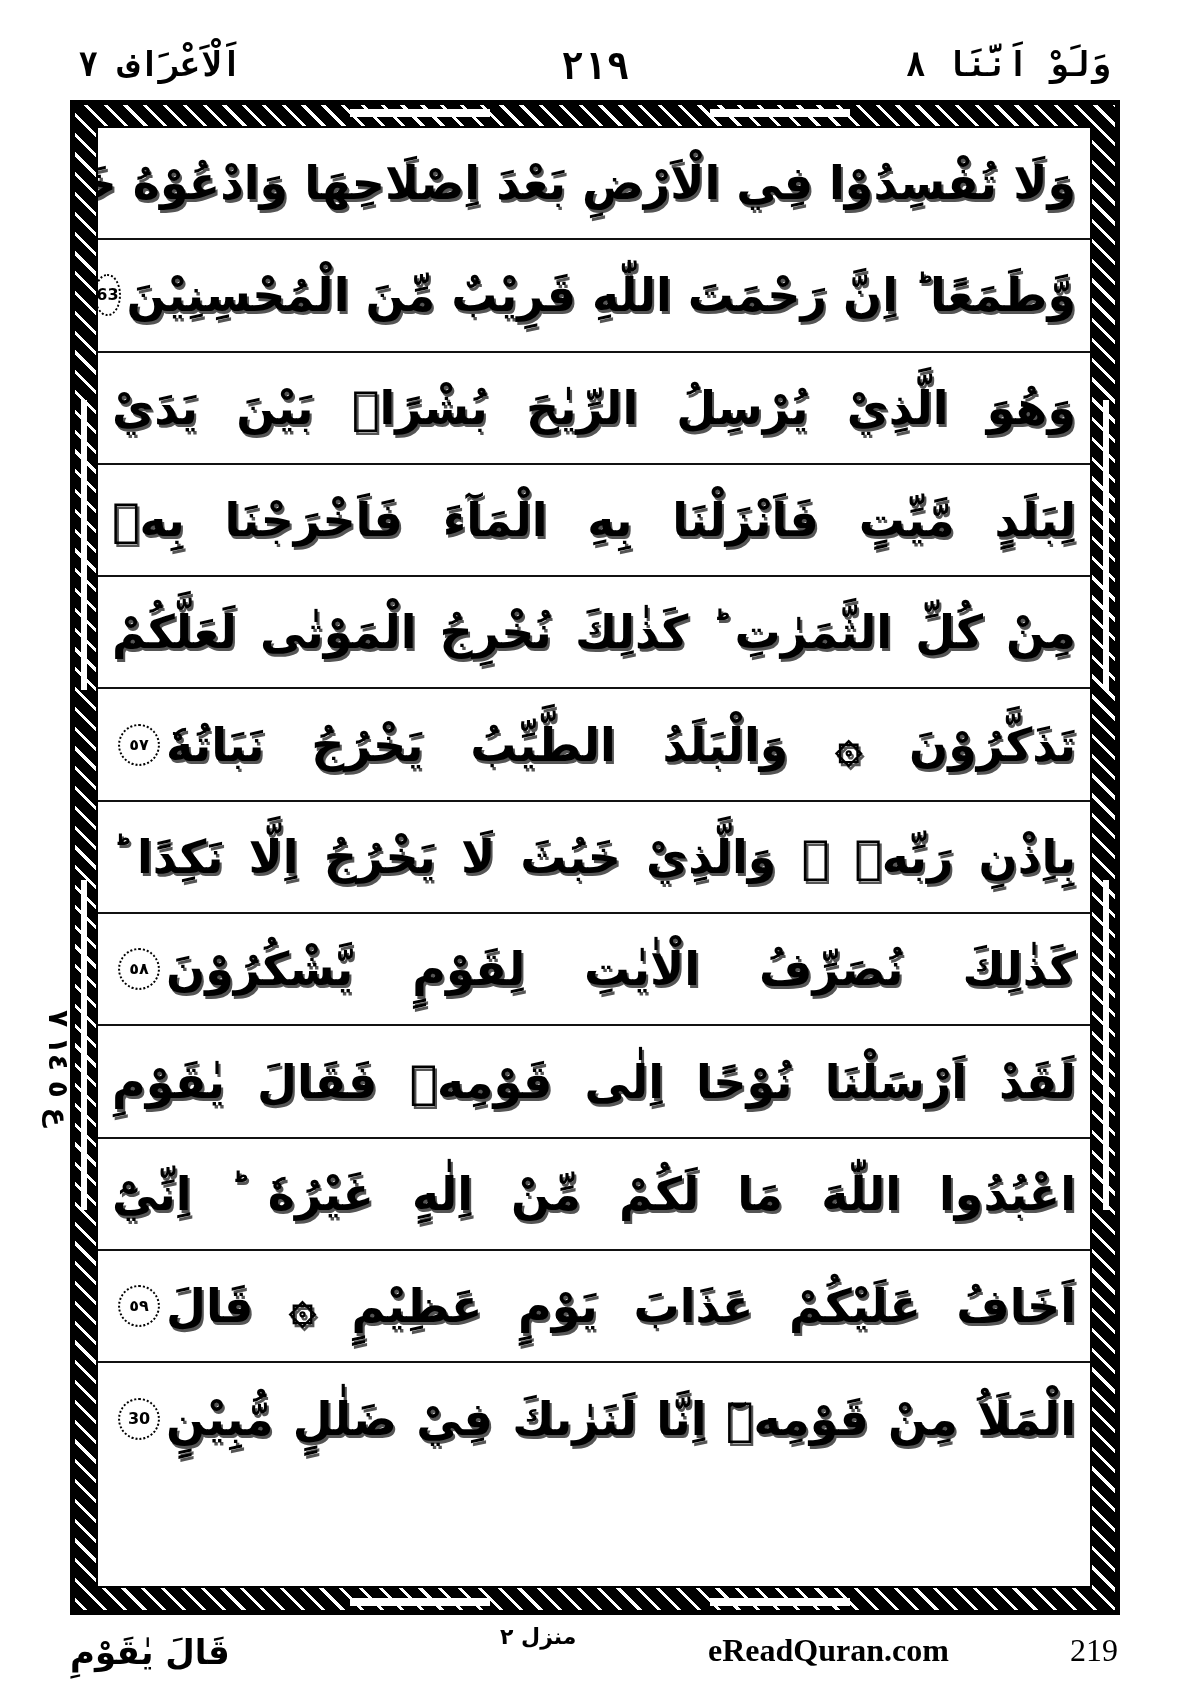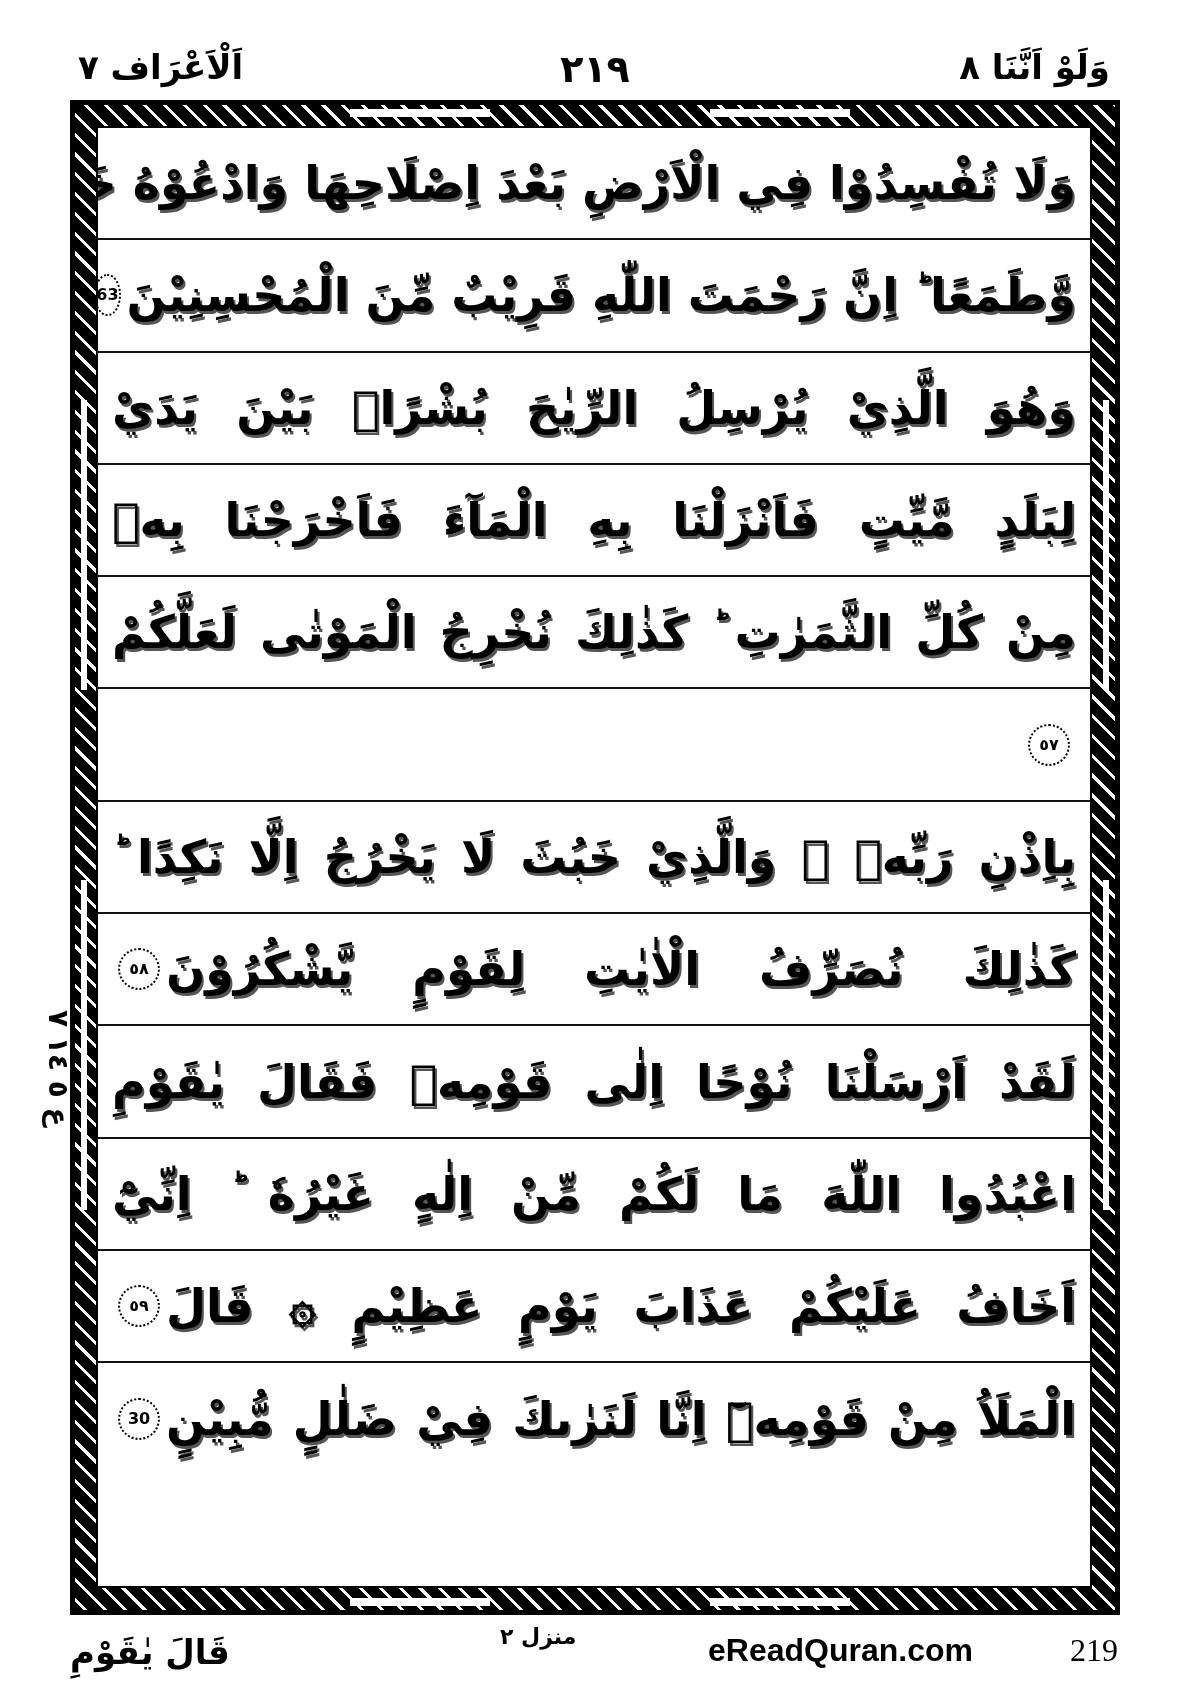--- a/index.html
+++ b/index.html
@@ -1,35 +1,35 @@
 <!DOCTYPE html>
 <html><head>
 <meta charset="utf-8">
 <style>
   html, body { margin:0; padding:0; background:#ffffff; }
   body { width:1190px; height:1684px; position:relative; overflow:hidden; font-family:"DejaVu Sans", sans-serif; color:#000; }
-  .hdr { position:absolute; top:50px; font-size:34px; font-weight:bold; direction:rtl; line-height:1; }
+  .hdr { position:absolute; top:50px; font-size:34px; font-weight:bold; direction:rtl; line-height:1;font-family:Liberation Mono, monospace; }
   .hdr-left { left:78px; }
   .hdr-center { left:0; right:0; text-align:center; font-size:38px; }
   .hdr-right { right:80px; }
   .frame { position:absolute; left:70px; top:100px; width:1050px; height:1515px; background:#000; box-sizing:border-box; }
   .orn { position:absolute; left:5px; top:5px; right:5px; bottom:5px; background:
       repeating-linear-gradient(45deg,#000 0 6px,#fff 6px 9px,#000 9px 14px); }
   .orn-mask { position:absolute; left:28px; top:28px; right:28px; bottom:28px; background:#000; }
   .orn-plain-h { position:absolute; height:8px; background:#fff; }
   .orn-plain-v { position:absolute; width:6px; background:#fff; }
   .textbox { position:absolute; left:96px; top:126px; width:996px; height:1462px; background:#fff; border:2px solid #000; box-sizing:border-box; }
   .line { height:112.3px; border-bottom:2px solid #111; box-sizing:border-box; display:flex; align-items:center; justify-content:space-between; direction:rtl; padding:0 14px; font-family:"DejaVu Sans", sans-serif; font-weight:bold; font-size:46px; line-height:1; white-space:nowrap; overflow:hidden; text-shadow:2px 3px 0 #555; }
   .line:last-child { border-bottom:none; }
   .line .txt { flex:1; text-align:justify; text-align-last:justify; }
   .ayah { display:inline-flex; align-items:center; justify-content:center; width:38px; height:38px; border:2px dotted #000; border-radius:50%; font-size:16px; text-shadow:none; margin:0 6px; vertical-align:middle; }
   .ruku { position:absolute; left:32px; top:1010px; width:40px; font-size:28px; font-weight:bold; writing-mode:vertical-rl; text-align:center; line-height:1; }
   .foot-left { position:absolute; left:70px; top:1632px; font-size:34px; font-weight:bold; direction:rtl; }
   .foot-center { position:absolute; left:500px; top:1624px; font-size:22px; font-weight:bold; direction:rtl; }
-  .foot-site { position:absolute; left:708px; top:1632px; font-family:Liberation Sans, sans-serif; font-weight:bold; font-size:32px; }
+  .foot-site { position:absolute; left:708px; top:1632px; font-family:Liberation Serif, serif; font-weight:bold; font-size:32px; }
   .foot-page { position:absolute; left:1070px; top:1632px; font-family:"Liberation Serif", serif; font-size:32px; }
 </style>
 </head>
 <body>
 
 <div class="hdr hdr-left">اَلْاَعْرَاف ٧</div>
 <div class="hdr hdr-center">٢١٩</div>
 <div class="hdr hdr-right">وَلَوْ اَنَّنَا ٨</div>
 
 <div class="frame">
@@ -56,20 +56,21 @@
   <div class="line">
       <span class="txt">وَهُوَ الَّذِيْ يُرْسِلُ الرِّيٰحَ بُشْرًاۢ بَيْنَ يَدَيْ</span>
     </div>
   <div class="line">
       <span class="txt">لِبَلَدٍ مَّيِّتٍ فَاَنْزَلْنَا بِهِ الْمَآءَ فَاَخْرَجْنَا بِهٖ</span>
     </div>
   <div class="line">
       <span class="txt">مِنْ كُلِّ الثَّمَرٰتِ ؕ كَذٰلِكَ نُخْرِجُ الْمَوْتٰى لَعَلَّكُمْ</span>
     </div>
   <div class="line">
+      <span class="txt">تَذَكَّرُوْنَ ۞ وَالْبَلَدُ الطَّيِّبُ يَخْرُجُ نَبَاتُهٗ</span>
       <span class="ayah">٥٧</span>
     </div>
   <div class="line">
       <span class="txt">بِاِذْنِ رَبِّهٖ ۚ وَالَّذِيْ خَبُثَ لَا يَخْرُجُ اِلَّا نَكِدًا ؕ</span>
     </div>
   <div class="line">
       <span class="txt">كَذٰلِكَ نُصَرِّفُ الْاٰيٰتِ لِقَوْمٍ يَّشْكُرُوْنَ</span>
       <span class="ayah">٥٨</span>
     </div>
   <div class="line">

